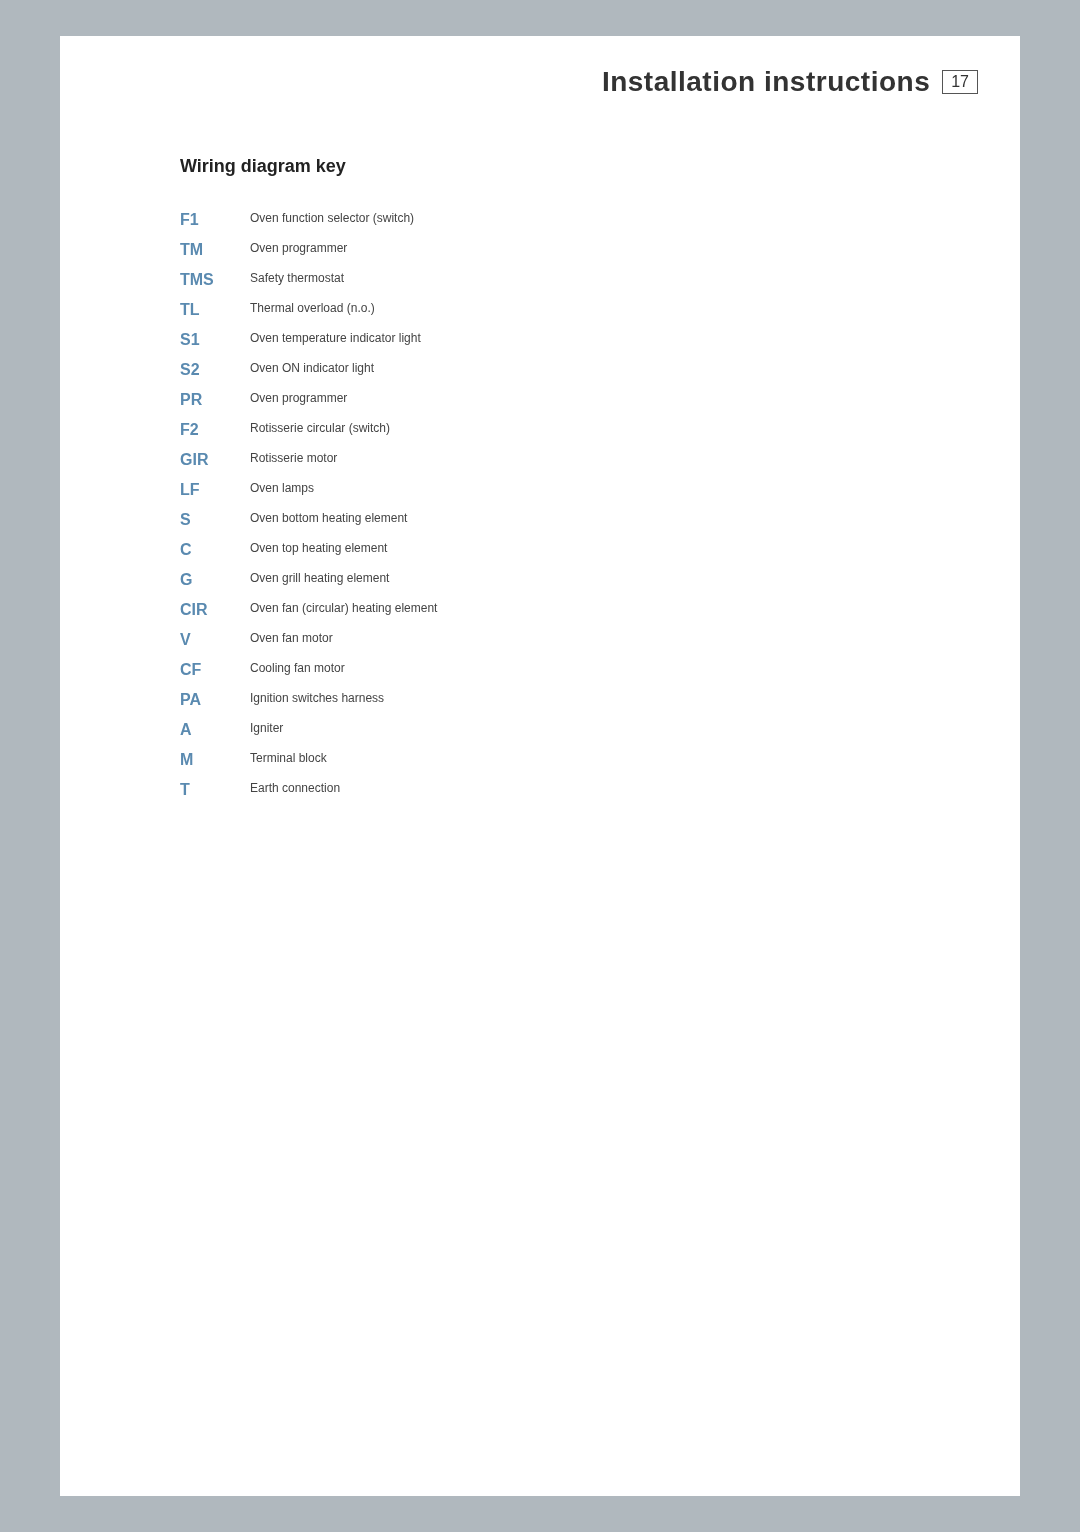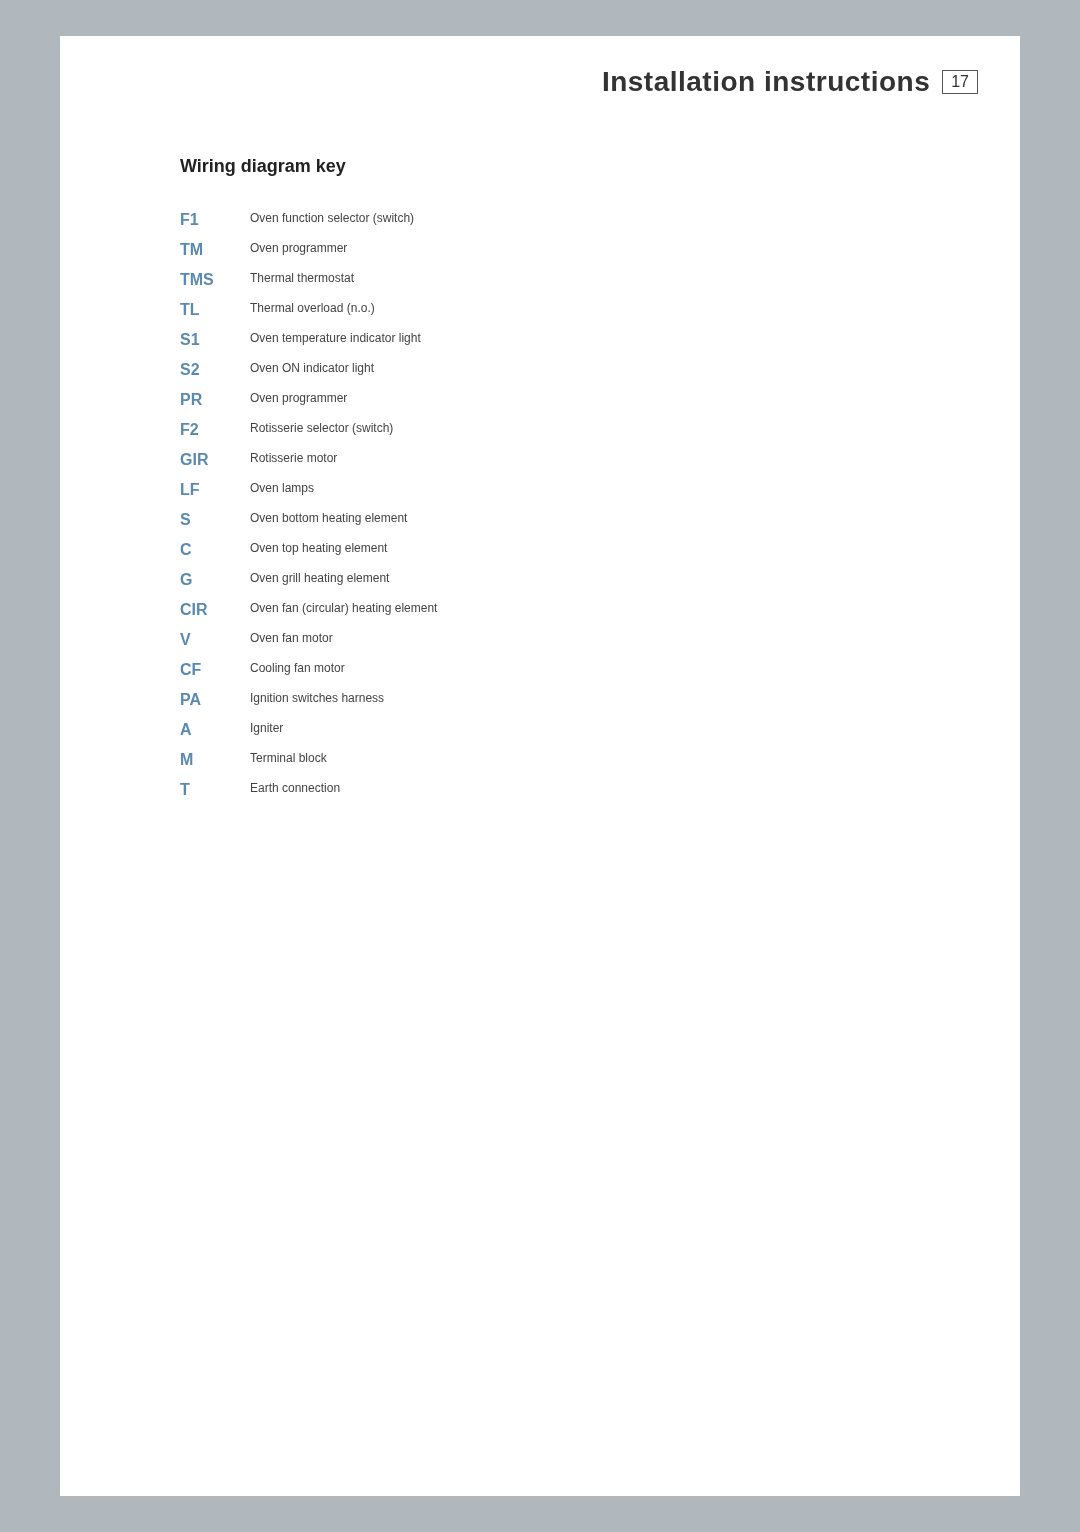--- a/index.html
+++ b/index.html
@@ -107,41 +107,41 @@
     <div class="key-row">
           <div class="key-code">F1</div>
           <div class="key-description">Oven function selector (switch)</div>
         </div>
         <div class="key-row">
           <div class="key-code">TM</div>
           <div class="key-description">Oven  programmer</div>
         </div>
         <div class="key-row">
           <div class="key-code">TMS</div>
-          <div class="key-description">Thermal thermostat</div>
+          <div class="key-description">Safety thermostat</div>
         </div>
         <div class="key-row">
           <div class="key-code">TL</div>
           <div class="key-description">Thermal overload (n.o.)</div>
         </div>
         <div class="key-row">
           <div class="key-code">S1</div>
           <div class="key-description">Oven temperature indicator light</div>
         </div>
         <div class="key-row">
           <div class="key-code">S2</div>
           <div class="key-description">Oven ON indicator light</div>
         </div>
         <div class="key-row">
           <div class="key-code">PR</div>
           <div class="key-description">Oven programmer</div>
         </div>
         <div class="key-row">
           <div class="key-code">F2</div>
-          <div class="key-description">Rotisserie selector (switch)</div>
+          <div class="key-description">Rotisserie circular (switch)</div>
         </div>
         <div class="key-row">
           <div class="key-code">GIR</div>
           <div class="key-description">Rotisserie motor</div>
         </div>
         <div class="key-row">
           <div class="key-code">LF</div>
           <div class="key-description">Oven lamps</div>
         </div>
         <div class="key-row">

